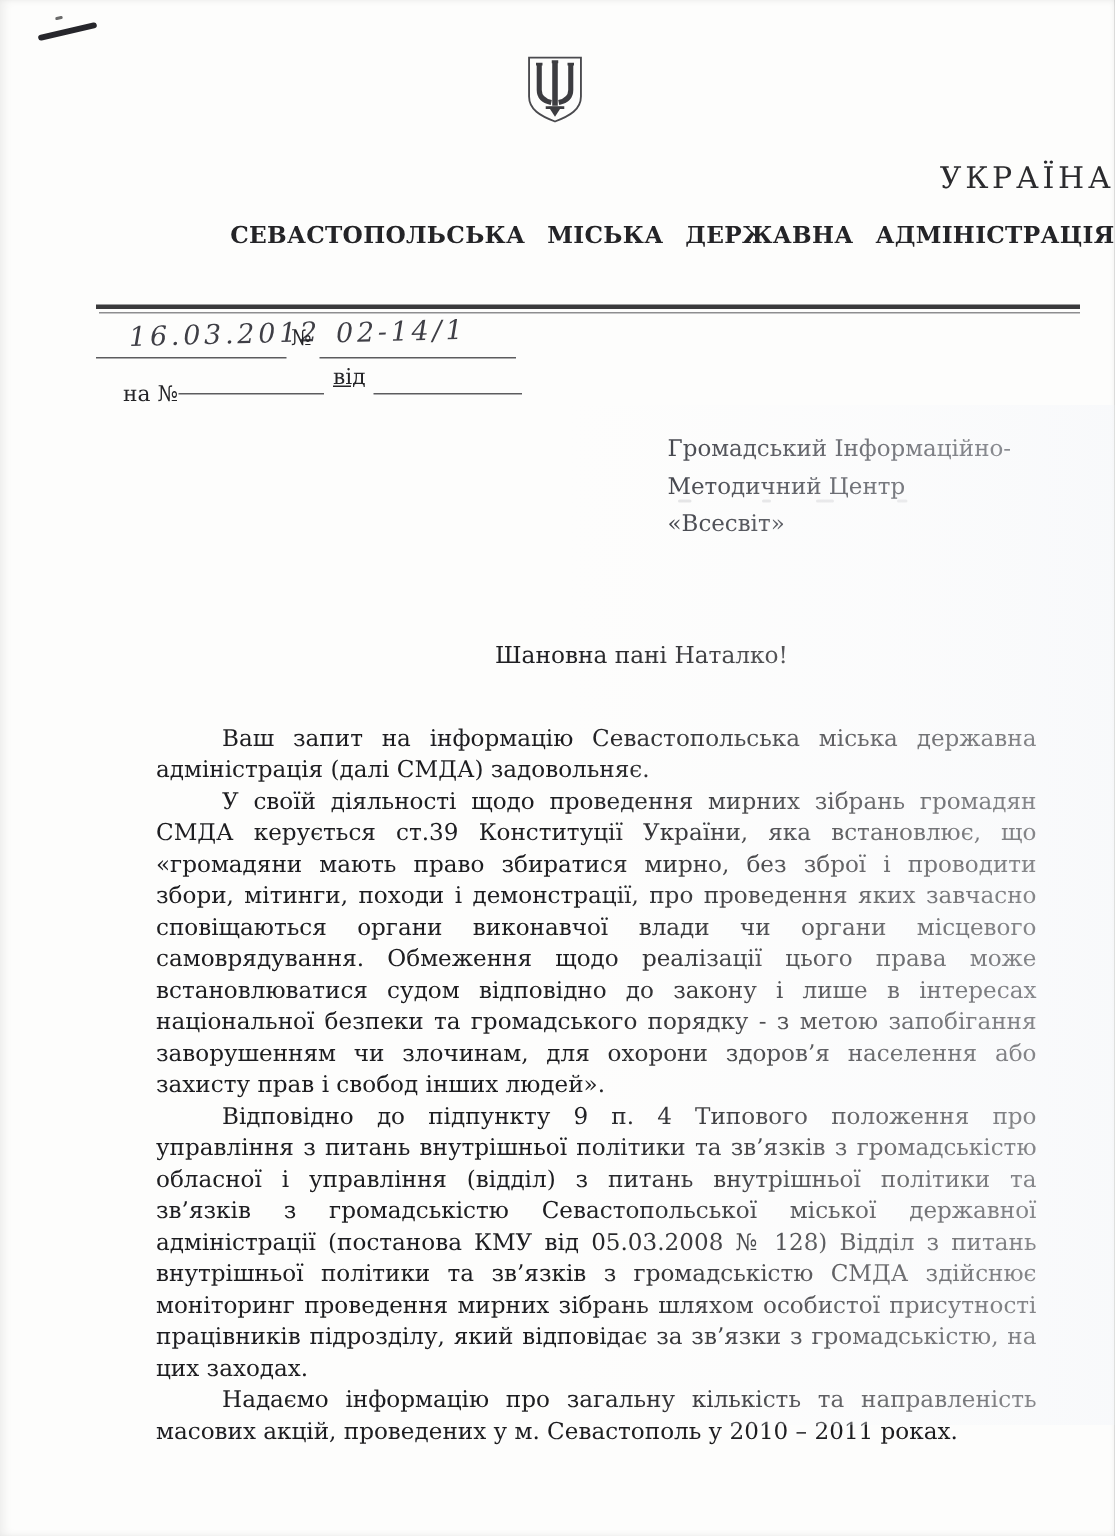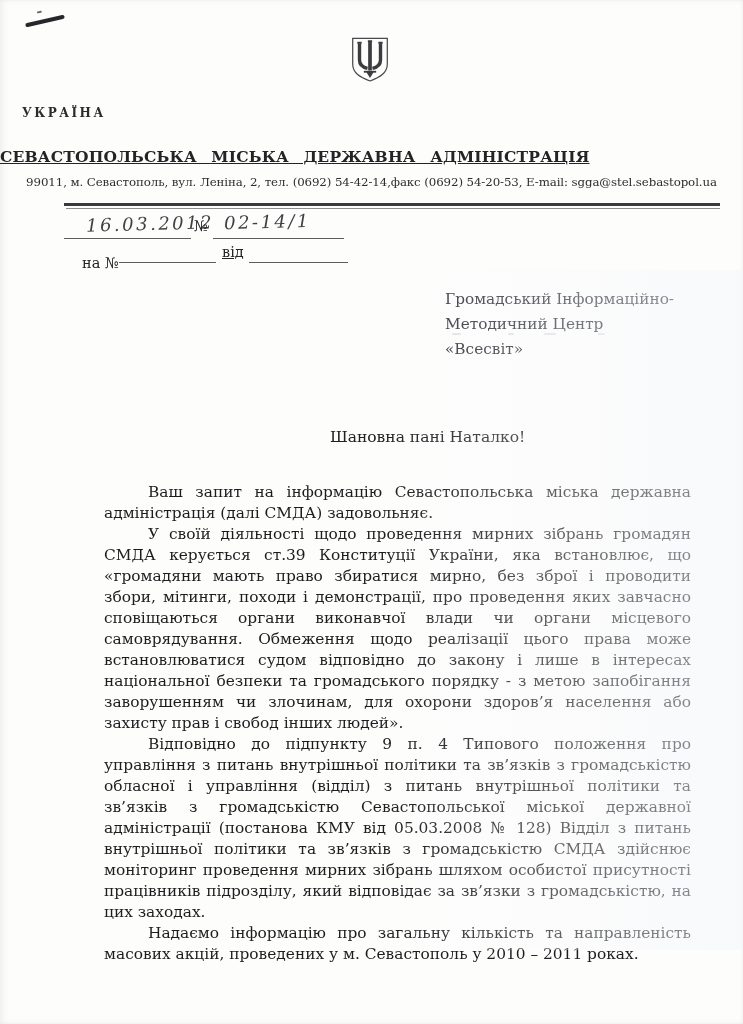--- a/index.html
+++ b/index.html
@@ -29,27 +29,27 @@
   .erased-smudge i{
     position:absolute;top:2px;width:9px;height:2px;background:#c9c9cc;border-radius:1px;display:block;
   }
   .erased-smudge i:nth-child(1){left:4px;}
   .erased-smudge i:nth-child(2){left:60px;width:6px;}
   .erased-smudge i:nth-child(3){left:96px;width:12px;}
   .erased-smudge i:nth-child(4){left:150px;width:7px;}
   
   .crest{position:absolute;left:349px;top:28px;width:42px;height:64px;}
   .country{
-    position:absolute;left:0;top:106px;width:100%;text-align:left;text-indent:22px;
-    font-weight:bold;font-size:12px;letter-spacing:2.5px;color:#2b2b2e;
+    position:absolute;left:0;top:106px;width:100%;text-align:right;text-indent:22px;
+    font-weight:normal;font-size:20px;letter-spacing:2.5px;color:#2b2b2e;
   }
   .org{
-    position:absolute;left:0;top:147px;width:100%;text-align:left;
+    position:absolute;left:0;top:147px;width:100%;text-align:right;
     font-weight:bold;font-size:15.5px;letter-spacing:.2px;word-spacing:9px;
-    white-space:nowrap;color:#242427;text-decoration:underline;
+    white-space:nowrap;color:#242427;
   }
   .contact{
     position:absolute;left:0;top:175px;width:100%;text-align:center;
     font-size:11.8px;letter-spacing:-.1px;color:#2e2e31;white-space:nowrap;
   }
   .rule-a{position:absolute;left:64px;top:203px;width:656px;height:2.6px;background:#3a3a3c;}
   .rule-b{position:absolute;left:66px;top:208px;width:654px;height:1px;background:#8e8e90;}
   
   .u-line{position:absolute;height:1px;background:#5c5c5e;}
   .ul-date{left:64px;top:238px;width:127px;}
@@ -95,21 +95,20 @@
       <path d="M51 11 V38 C51 46 45 50 38 51.5" stroke-width="5.5"></path>
       <path d="M34 8 V55" stroke-width="6"></path>
       <path d="M13.5 10 h7 M47.5 10 h7 M30.5 7.5 h7" stroke-width="3"></path>
       <path d="M24 57 h20" stroke-width="3"></path>
     </g>
     <path d="M34 67 L27 56 H41 Z" fill="#3c3c40"></path>
   </svg>
 
   <div class="country">УКРАЇНА</div>
   <div class="org">СЕВАСТОПОЛЬСЬКА МІСЬКА ДЕРЖАВНА АДМІНІСТРАЦІЯ</div>
-  <div class="contact">99011, м. Севастополь, вул. Леніна, 2, тел. (0692) 54-42-14,факс (0692) 54-20-53, E-mail: sgga@stel.sebastopol.ua</div>
   <div class="rule-a"></div>
   <div class="rule-b"></div>
 
   <span class="handwriting hw-date">16.03.2012</span>
   <span class="ref-label no-sign">№</span>
   <span class="handwriting hw-num">02-14/1</span>
   <div class="u-line ul-date"></div>
   <div class="u-line ul-num"></div>
 
   <span class="ref-label reply-no">на №</span>

